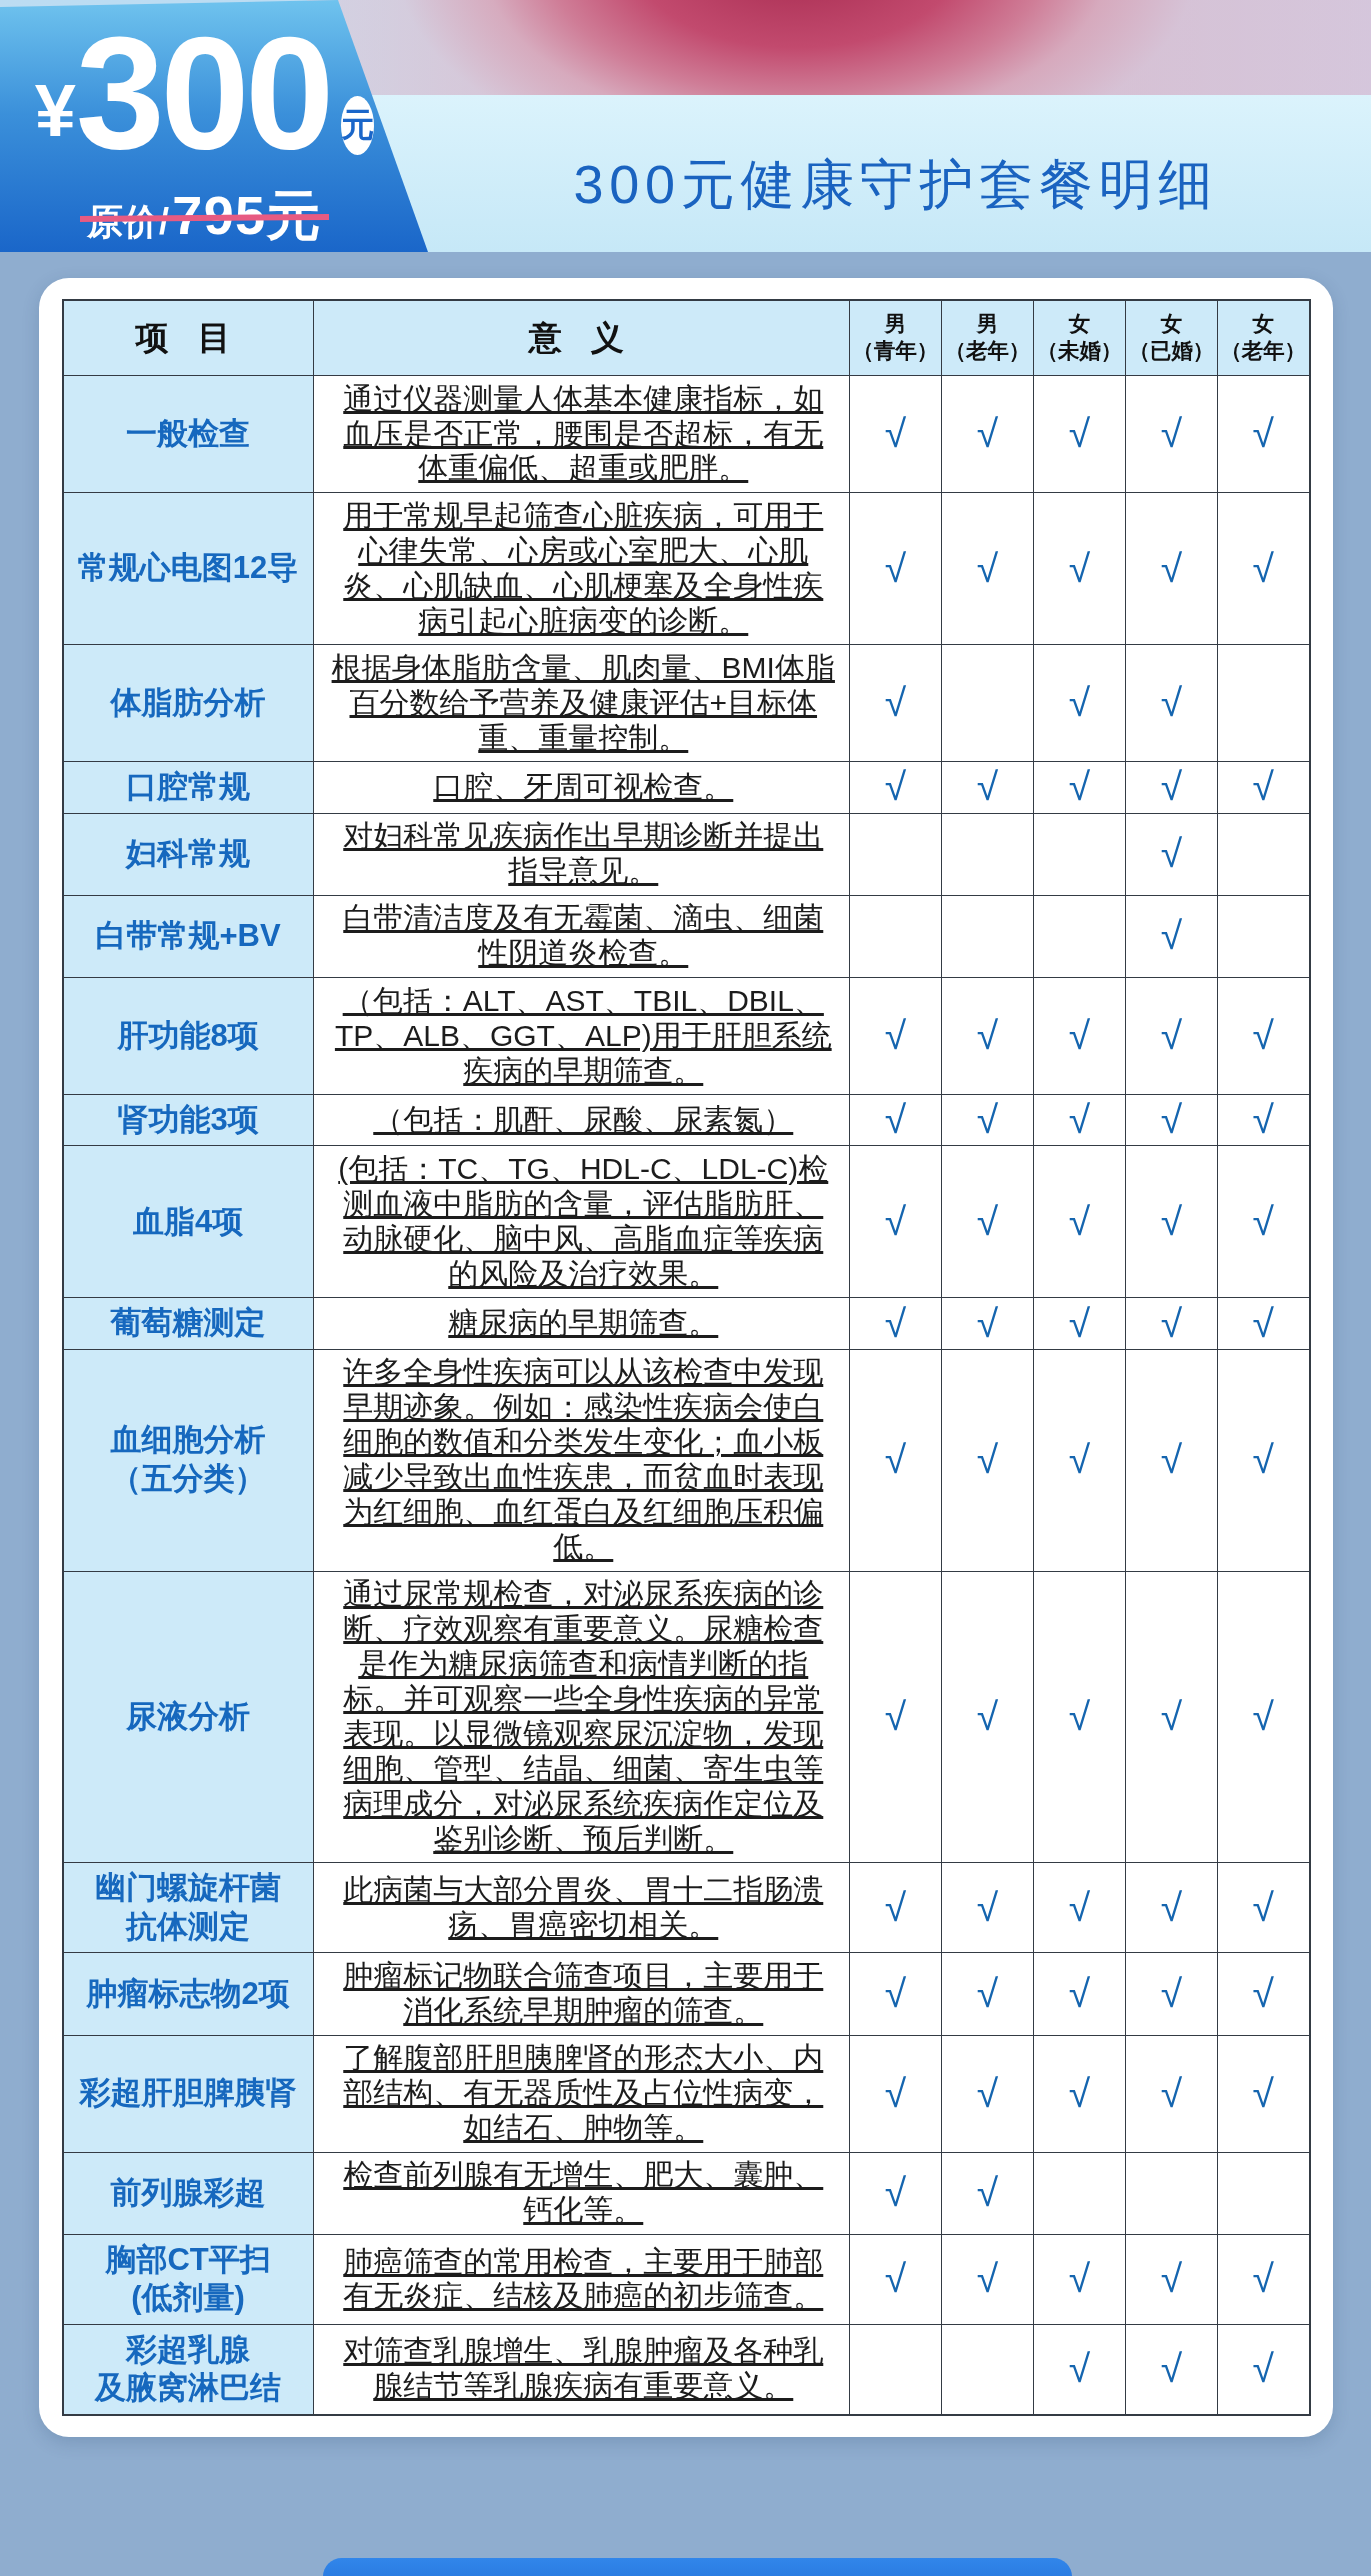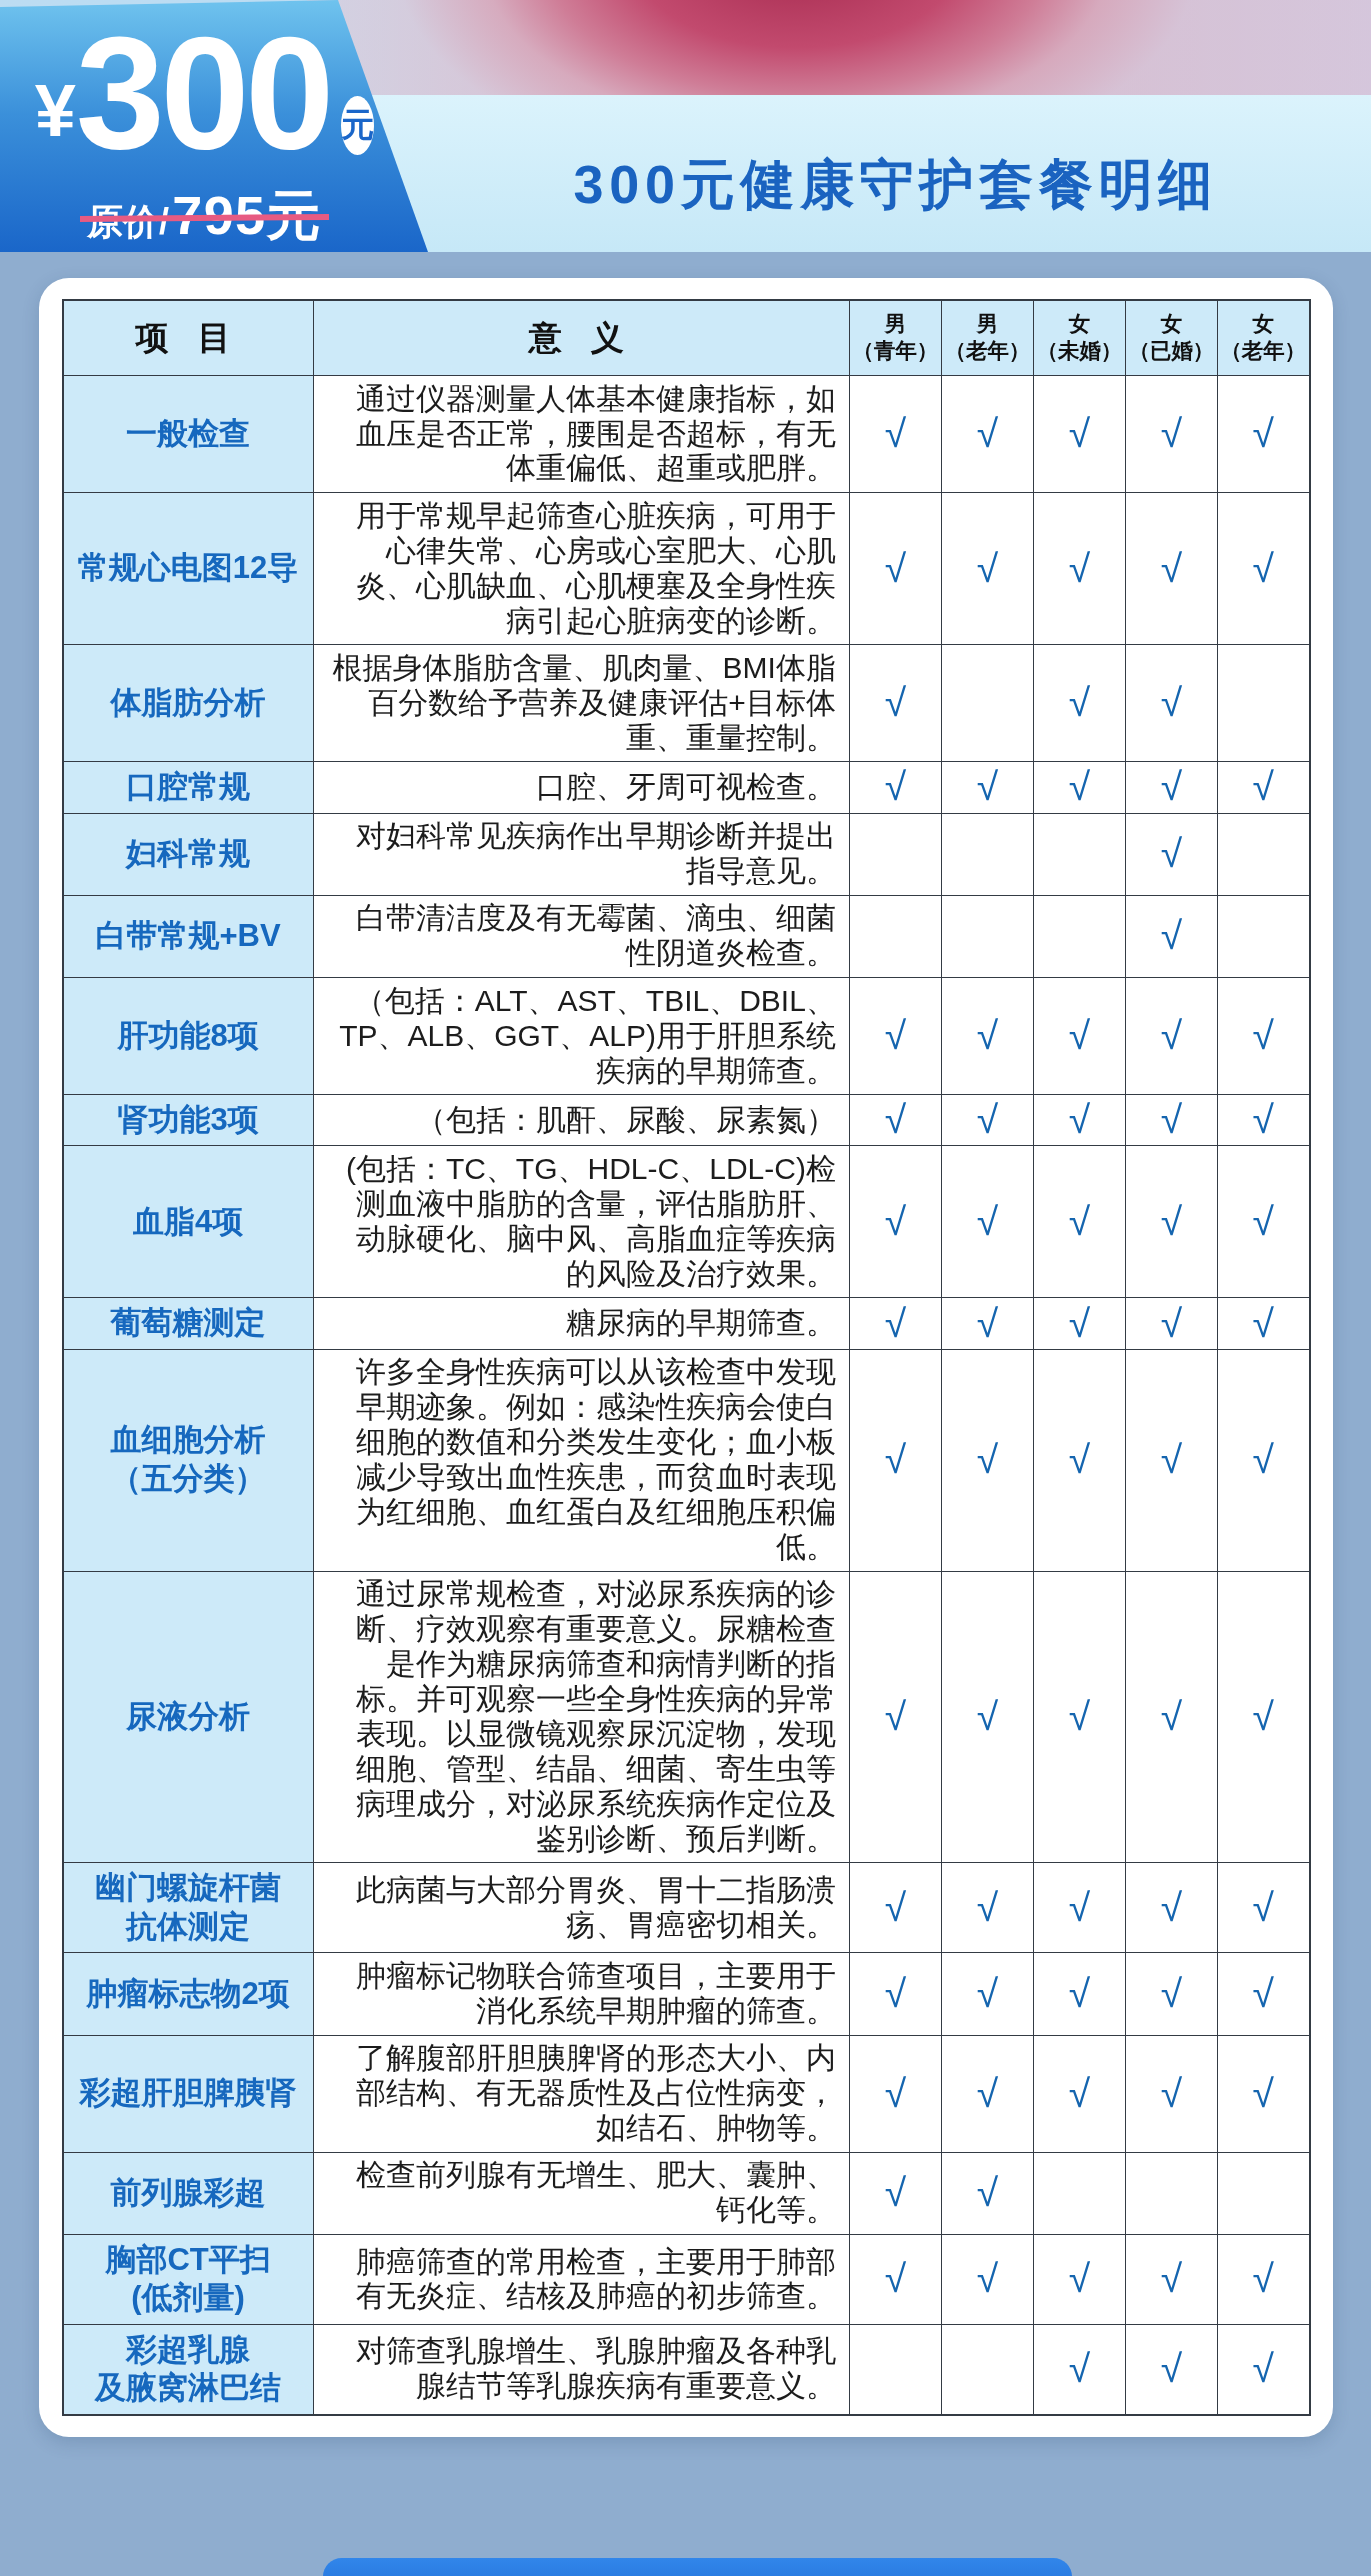--- a/index.html
+++ b/index.html
@@ -42,21 +42,21 @@
   .orig-price{position:relative;display:inline-block;margin-top:21.4px;white-space:nowrap;}
   .orig-label{font-size:36px;font-weight:bold;}
   .orig-value{font-size:54px;font-weight:bold;letter-spacing:1.4px;}
   .strike-line{
     position:absolute;left:-3%;right:-3%;top:48%;height:6.4px;background:#e75b82;
     transform:rotate(-0.5deg);
   }
   .banner-title{
     position:absolute;left:442px;right:21.4px;top:95px;height:181px;
     display:flex;align-items:center;justify-content:center;
-    font-size:54px;font-weight:bold;color:#1a63c0;letter-spacing:5.7px;
+    font-size:54px;font-weight:normal;color:#1a63c0;letter-spacing:5.7px;
     white-space:nowrap;
   }
   
   .card{
     position:absolute;left:39px;top:278px;width:1294px;
     background:#ffffff;border-radius:30px;
     padding:21.4px 0 21.4px 0;
     box-shadow:0 5.7px 17px rgba(30,60,100,.18);
   }
   table.pkg{
@@ -69,21 +69,21 @@
     padding:10px 1.4px;
   }
   .th-main{font-size:33px;font-weight:bold;letter-spacing:10px;margin-left:8px;}
   .th-group{font-size:21.4px;font-weight:bold;line-height:1.25;letter-spacing:0;}
   .item-cell{
     background:#cdeaf9;color:#1668be;font-size:31px;font-weight:bold;
     text-align:center;padding:5.7px 4.3px;line-height:1.25;white-space:pre-line;
   }
   .meaning-cell{
     background:#fff;color:#1c1c1c;font-size:30px;line-height:1.165;
-    padding:5.7px 13px 5.7px 17px;text-align:right;
+    padding:5.7px 13px 5.7px 17px;text-align:center;text-decoration:underline;
   }
   .check-cell{
     background:#fff;color:#1565af;font-size:39px;text-align:center;padding:1.4px;
   }
   
   .bottom-button{
     position:absolute;left:323px;top:2558px;width:749px;height:43px;
     border-radius:18.6px 18.6px 0 0;
     background:linear-gradient(180deg,#3186ea 0%,#226fd8 100%);
   }

